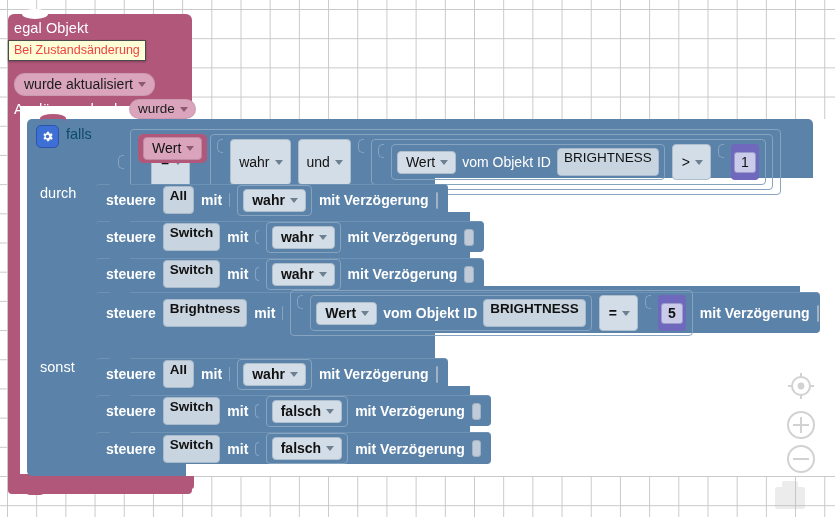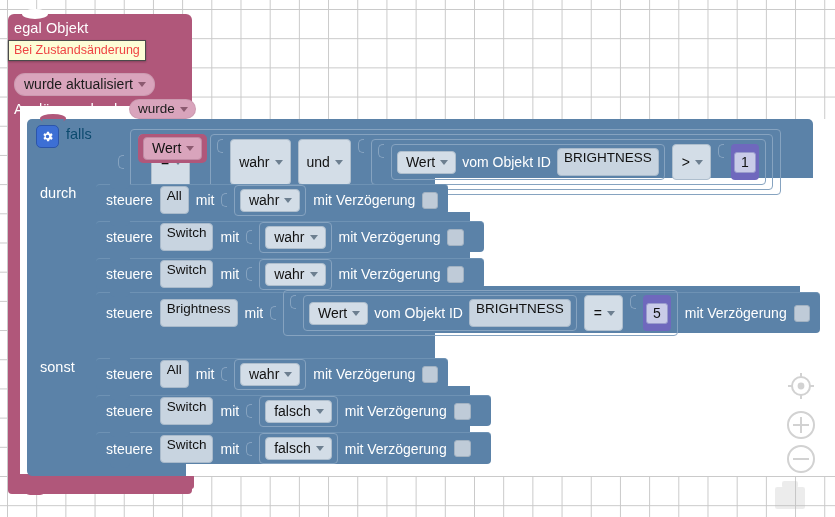--- a/index.html
+++ b/index.html
@@ -124,21 +124,21 @@
   .checkbox{
     display:inline-block;width:15px;height:15px;border-radius:3px;
     background:#bfcbd8;border:1px solid #a2b2c2;vertical-align:-3px;
   }
 
   
   .stmt{
     position:absolute;background:#5b82a8;border-radius:4px;
     border-top:1px solid #6e92b4;
     display:flex;align-items:center;gap:7px;
-    padding:0 10px;color:#fff;font-size:14px;white-space:nowrap;
+    padding:0 10px;color:#fff;font-size:14px;white-space:nowrap;font-weight:bold;
   }
   .stmt-notch{
     position:absolute;width:20px;height:5px;background:#5b82a8;
     border-radius:0 0 8px 8px;
   }
 
   
   .vwrap{
     display:inline-flex;align-items:center;gap:6px;
     border:1px solid #86a3c0;border-radius:4px;padding:3px 5px;

